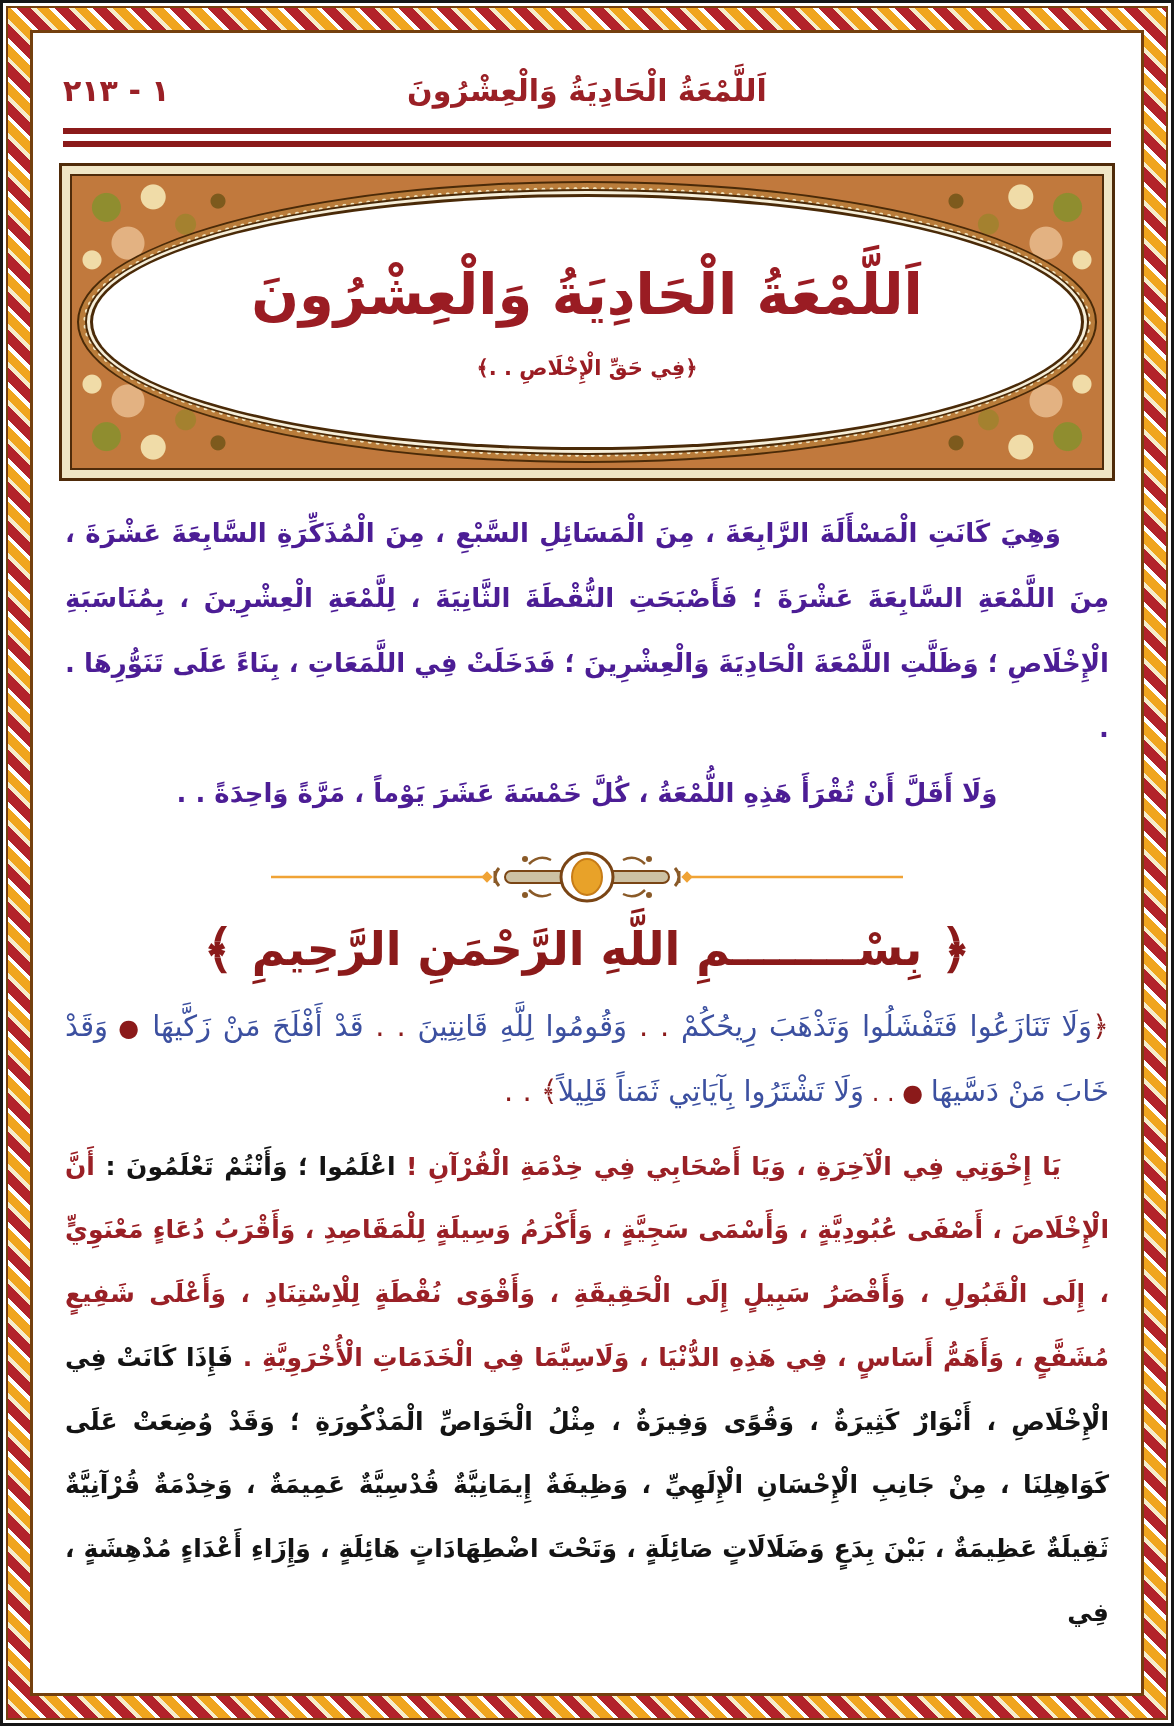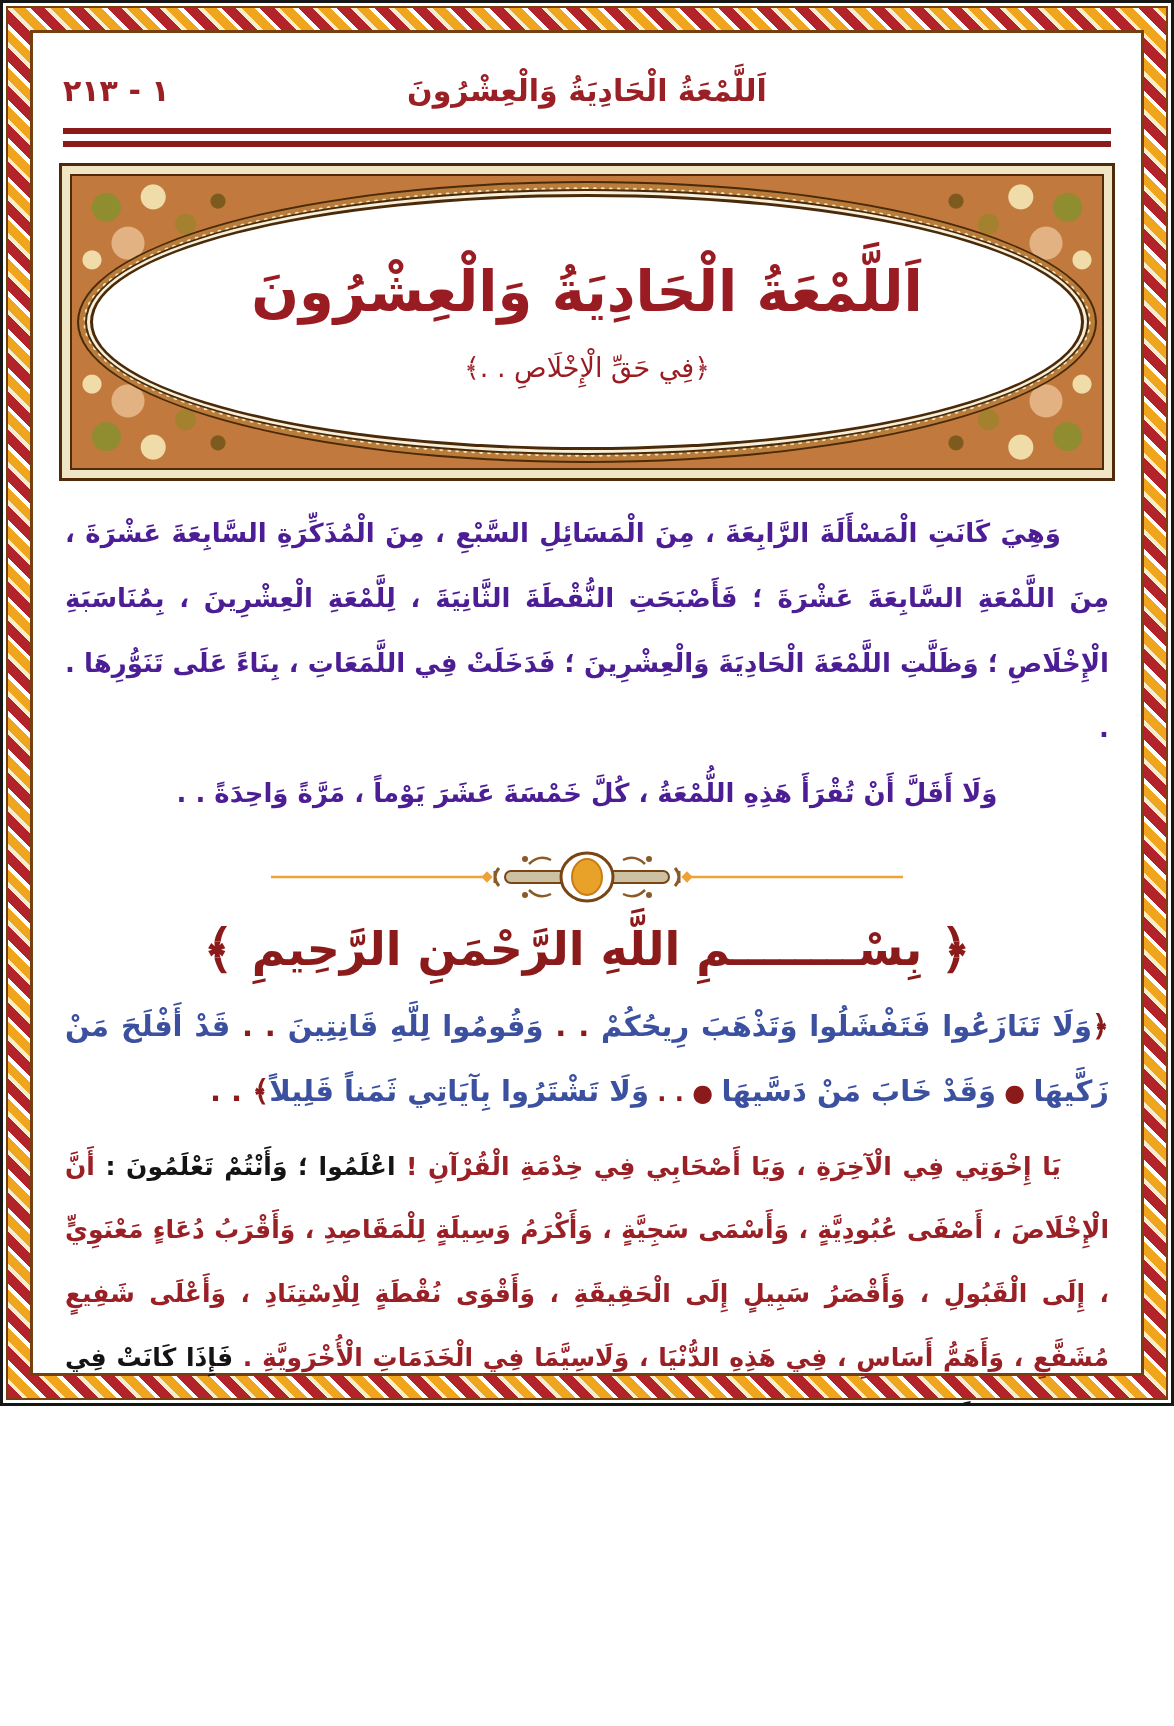--- a/index.html
+++ b/index.html
@@ -1,17 +1,17 @@
 <!DOCTYPE html>
 <html lang="ar"><head>
 <meta charset="utf-8">
 <style>
   html,body { margin:0; padding:0; background:#ffffff; }
   .page {
-    position:relative; width:1174px; height:1406px; background:#ffffff;
+    position:relative; width:1174px; height:1726px; background:#ffffff;
     font-family:"DejaVu Sans", sans-serif; overflow:hidden; margin:0 auto;
   }
   
   .edge-black { position:absolute; inset:0; border:3px solid #161616; pointer-events:none; }
   .chain-band {
     position:absolute; inset:6px; border:2px solid #74400f;
     background:repeating-linear-gradient(45deg,
       #b3232a 0 10px, #f6edca 10px 14px, #f0a51e 14px 23px, #ffffff 23px 27px);
   }
   .content-panel {
@@ -40,34 +40,34 @@
   .corner.bl { left:2px; bottom:2px; transform:scaleY(-1); }
   .corner.br { right:2px; bottom:2px; transform:scale(-1,-1); }
   .oval-ring { position:absolute; inset:5px; border-radius:50%; background:#b97c3a; border:2px solid #4a2a08; }
   .oval-ring::after { content:""; position:absolute; inset:4px; border-radius:50%; border:4px dotted #f2e3bd; }
   .oval {
     position:absolute; inset:21px; border-radius:50%; background:#ffffff;
     box-shadow:0 0 0 3px #4a2a08, 0 0 0 6px #f6efda, 0 0 0 8px #4a2a08;
     display:flex; flex-direction:column; align-items:center; justify-content:center; gap:30px;
   }
   .main-title { direction:rtl; color:#9a1c23; font-size:56px; font-weight:bold; text-align:center; line-height:1.1; }
-  .sub-title  { direction:rtl; color:#9a1c23; font-size:27px; font-weight:normal; text-align:center; }
+  .sub-title  { direction:rtl; color:#9a1c23; font-size:21px; font-weight:bold; text-align:center; }
   
   .intro { margin:20px 6px 0; direction:rtl; color:#4c1d95; font-size:26px; font-weight:bold; }
   .intro p { margin:0; text-align:justify; line-height:2.5; }
   .intro p.indent { text-indent:48px; }
   .intro p.centered { text-align:center; text-indent:0; }
   
   .divider-wrap { text-align:center; margin:24px 0 0; }
   
   .bismillah { margin:14px 0 0; display:flex; justify-content:center; align-items:center; gap:18px; direction:rtl; }
   .bismillah .bracket { color:#8b1a1a; font-size:52px; font-weight:bold; line-height:1; }
   .bismillah .btext { color:#8b1a1a; font-size:46px; font-weight:bold; direction:rtl; }
   
-  .verse { margin:18px 6px 0; direction:rtl; text-align:justify; font-size:29px; font-weight:bold; line-height:2.25; }
+  .verse { margin:18px 6px 0; direction:rtl; text-align:justify; font-size:29px; font-weight:normal; line-height:2.25; }
   .verse .blue { color:#3c50a0; }
   .verse .red  { color:#8b1a1a; }
   .verse .rosette { color:#8b1a1a; font-size:24px; }
   
   .bodytext { margin:10px 6px 0; direction:rtl; text-align:justify; font-size:25px; line-height:2.55; color:#141414; }
   .bodytext p { margin:0; text-indent:48px; }
   .seg-red { color:#9a2026; font-weight:bold; }
   .seg-black { color:#141414; font-weight:bold; }
 </style>
 </head>

